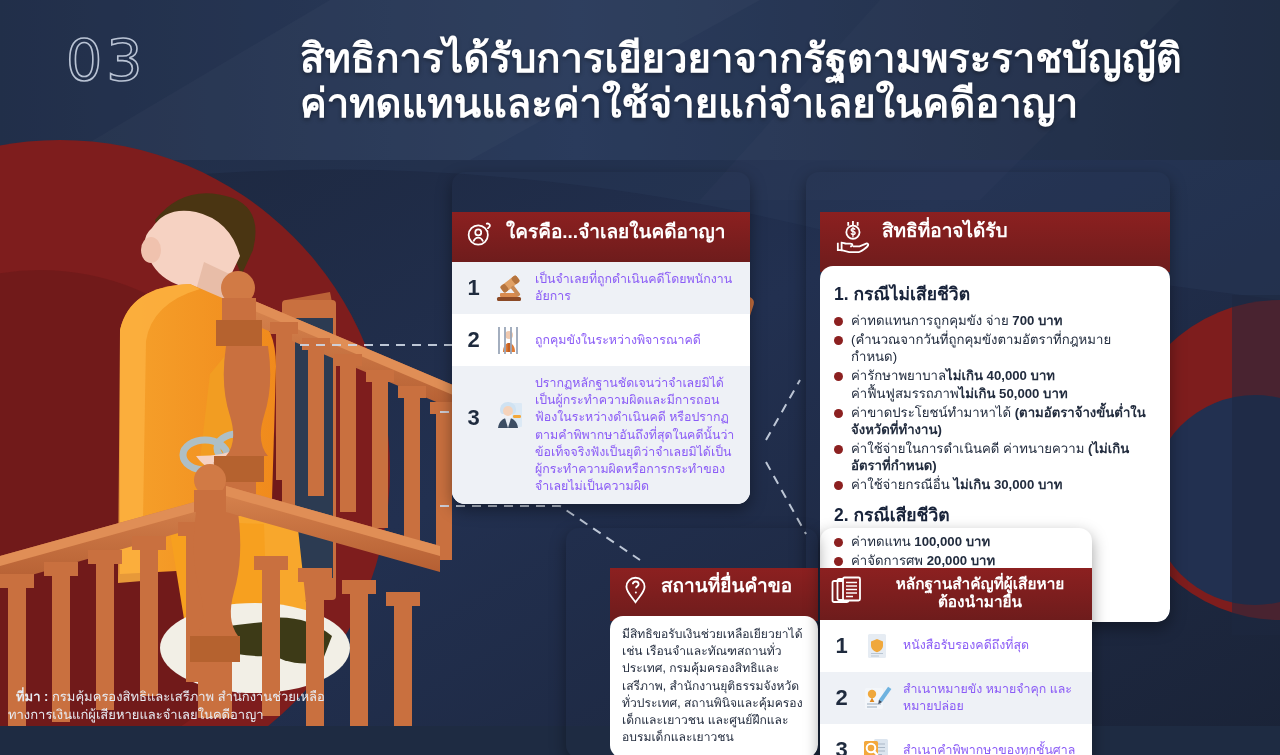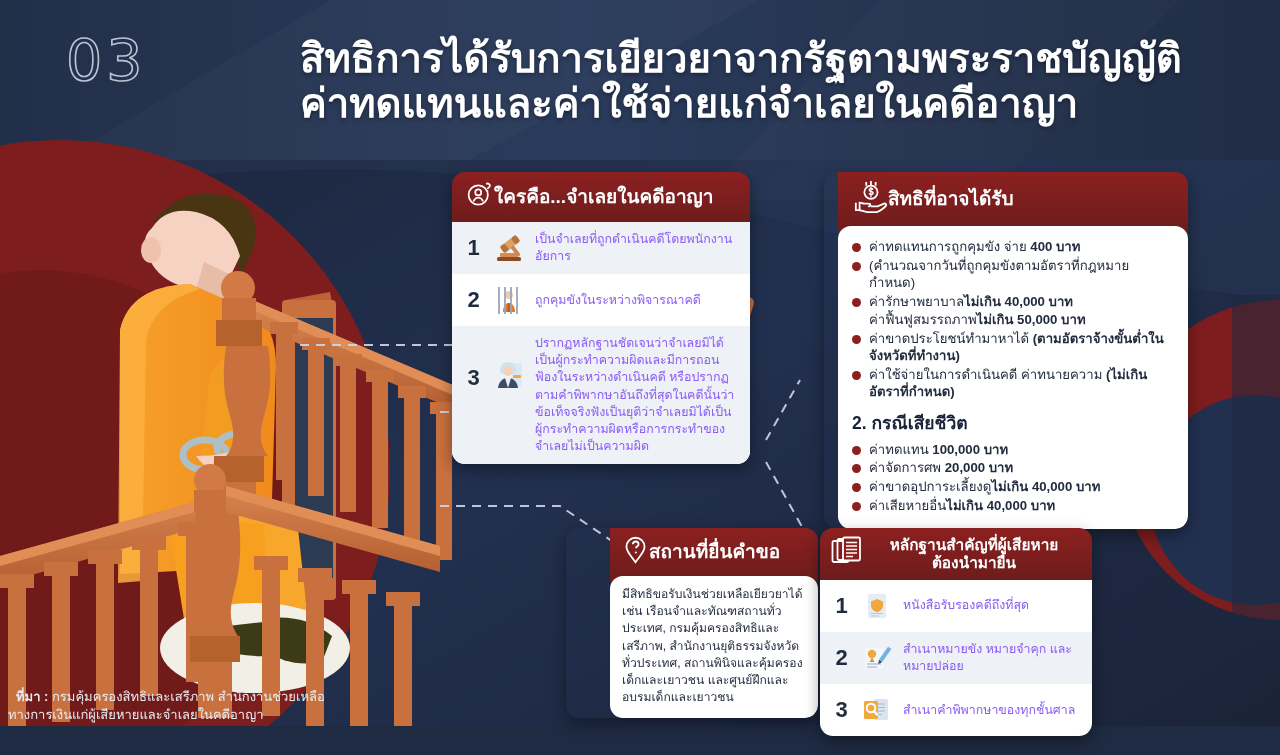--- a/index.html
+++ b/index.html
@@ -28,22 +28,23 @@
     letter-spacing:0px;
     text-shadow:0 2px 4px rgba(0,0,0,.35);
   }
   .title .l2 { display:block; }
 
   
   .card { position:absolute; z-index:6; border-radius:13px; overflow:hidden;
           box-shadow:0 6px 16px rgba(0,0,0,.38); }
   .card-head {
     background:linear-gradient(180deg,#8c2020 0%,#6e1c1c 100%);
-    color:#fff; display:flex; align-items:center; 
+    color:#fff; display:flex; align-items:flex-start; gap:12px;
     padding:9px 14px;
+    margin-top:40px;
   }
   .card-head .htxt { font-weight:bold; font-size:19px; line-height:1.15; }
   .card-head .htxt.center { text-align:center; flex:1; }
   .card-body { background:#ffffff; }
 
   
   .row { display:flex; align-items:center; gap:9px; padding:9px 12px; }
   .row.alt { background:#eef1f6; }
   .row .rnum { font-size:22px; font-weight:bold; color:#1f2b3e; width:19px; text-align:center; flex:none; }
   .row .ricon { width:34px; height:34px; flex:none; display:flex; align-items:center; justify-content:center; }
@@ -343,56 +344,60 @@
           <path d="M13 21h6l-3 10z" fill="#e9eef5"></path>
           <rect x="21" y="18" width="8" height="3" rx="1.2" fill="#f3a83c"></rect>
         </svg>
       </span>
       <span class="rtxt">ปรากฏหลักฐานชัดเจนว่าจำเลยมิได้เป็นผู้กระทำความผิดและมีการถอนฟ้องในระหว่างดำเนินคดี หรือปรากฏตามคำพิพากษาอันถึงที่สุดในคดีนั้นว่าข้อเท็จจริงฟังเป็นยุติว่าจำเลยมิได้เป็นผู้กระทำความผิดหรือการกระทำของจำเลยไม่เป็นความผิด</span>
     </div>
 
   </div>
 </div>
 
-<div class="card" id="card-benefits" style="left:824px; top:172px; width:364px;padding-left:14px;">
+<div class="card" id="card-benefits" style="left:806px; top:172px; width:364px;padding-left:14px;">
   <div class="card-head" style="padding:8px 14px 14px;">
     <span>
       <svg width="36" height="34" viewBox="0 0 38 36" fill="none" stroke="#fff" stroke-width="1.9">
         <line x1="15" y1="2" x2="15" y2="6"></line>
         <line x1="20" y1="1" x2="20" y2="5.5"></line>
         <line x1="25" y1="2" x2="25" y2="6"></line>
         <circle cx="20" cy="13" r="7"></circle>
         <path d="M22.3 10.2c-.6-.8-1.6-1.2-2.5-1.1-1.1.1-1.7.8-1.6 1.6.2 1.8 3.9 1 4.1 2.9.1.9-.7 1.6-1.8 1.7-1 .1-2-.3-2.6-1.1" stroke-width="1.5"></path>
         <line x1="20" y1="7.5" x2="20" y2="18.5" stroke-width="1.3"></line>
         <path d="M4 24v8h4l8 2h10c2 0 9-5 10-7 .7-1.3-.6-2.6-2-2l-7 3h-7"></path>
         <path d="M17 28c1.5 0 2.4-.6 2.4-1.5S18.5 25 17 25h-4c-2 0-3-1-5-1H8v9"></path>
       </svg>
     </span>
     <span class="htxt">สิทธิที่อาจได้รับ</span>
   </div>
   <div class="card-body">
 
+    <div class="sec-title">1. กรณีไม่เสียชีวิต</div>
     <ul class="blist">
       <li>
-        <span>ค่าทดแทนการถูกคุมขัง จ่าย </span><b>400 บาท</b>
+        <span>ค่าทดแทนการถูกคุมขัง จ่าย </span><b>700 บาท</b>
       </li>
       <li>
         <span>(คำนวณจากวันที่ถูกคุมขังตามอัตราที่กฎหมายกำหนด)</span>
       </li>
       <li>
         <span>ค่ารักษาพยาบาล</span><b>ไม่เกิน 40,000 บาท</b>
       </li>
       <li class="nob">
         <span>ค่าฟื้นฟูสมรรถภาพ</span><b>ไม่เกิน 50,000 บาท</b>
       </li>
       <li>
         <span>ค่าขาดประโยชน์ทำมาหาได้ </span><b>(ตามอัตราจ้างขั้นต่ำในจังหวัดที่ทำงาน)</b>
       </li>
       <li>
         <span>ค่าใช้จ่ายในการดำเนินคดี ค่าทนายความ </span><b>(ไม่เกินอัตราที่กำหนด)</b>
+      </li>
+      <li>
+        <span>ค่าใช้จ่ายกรณีอื่น </span><b>ไม่เกิน 30,000 บาท</b>
       </li>
     </ul>
 
     <div class="sec-title second">2. กรณีเสียชีวิต</div>
     <ul class="blist">
       <li>
         <span>ค่าทดแทน </span><b>100,000 บาท</b>
       </li>
       <li>
         <span>ค่าจัดการศพ </span><b>20,000 บาท</b>

